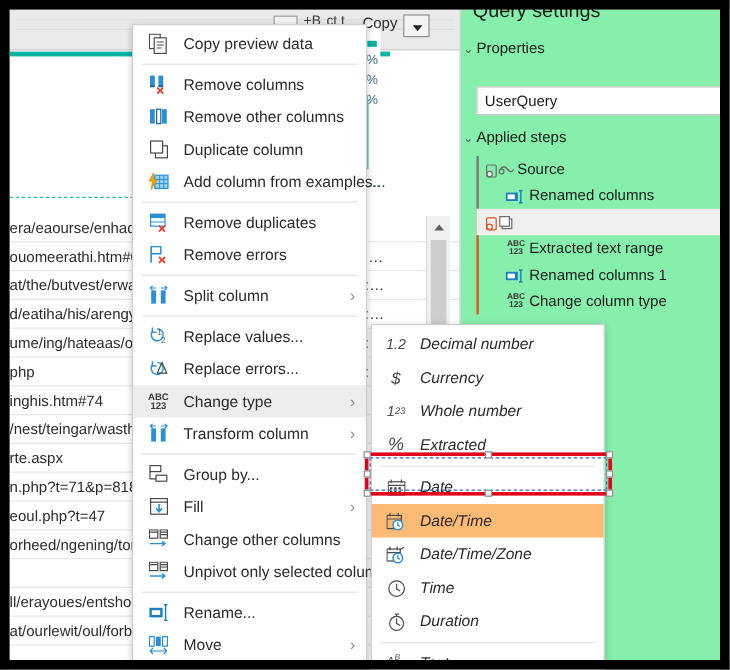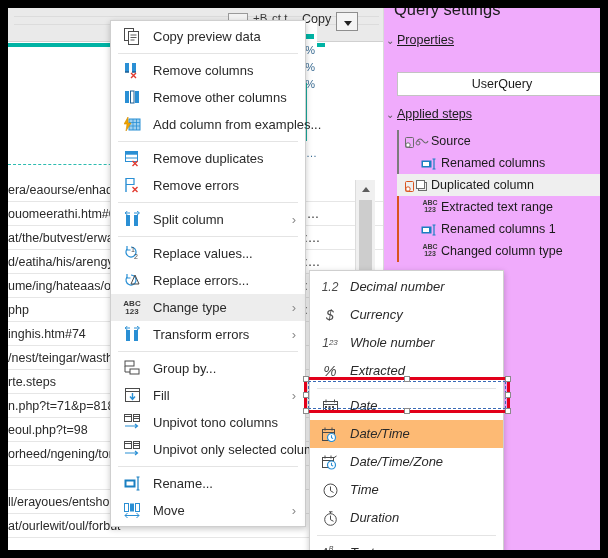--- a/index.html
+++ b/index.html
@@ -119,32 +119,31 @@
     border-left:4px solid transparent; border-right:4px solid transparent;
     border-bottom:5px solid #5d5d5d;
   }
   .vscroll .thumb {
     position:absolute; left:3px; top:20px; width:13px; height:115px; background:#cdcdcd;
   }
 
   
   .qpane {
     position:absolute; left:383px; top:8px; width:217px; height:542px;
-    background:#f0abfc; border-left:1px solid #d9d9d9; z-index:20;
+    background:#86efac; border-left:1px solid #d9d9d9; z-index:20;
     padding:2px 10px;
   }
   .q-title {
     position:absolute; left:10px; top:-8px;
     font-size:16.5px; color:#1b1b1b; font-weight:400;
     white-space:nowrap;
   }
   .q-section {
     position:absolute; left:2px; font-size:12.5px; color:#1b1b1b;
     white-space:nowrap;
-    text-decoration:underline;
   }
   .q-chevron {
     display:inline-block; width:11px; color:#5a5a5a; font-size:10px;
   }
   .q-label {
     position:absolute; left:13px; font-size:12.5px; color:#1b1b1b;margin-top:28px;
   }
   .q-input {
     position:absolute; left:13px; width:210px; height:24px;
     border:1px solid #c3c3c3; background:#fff;
@@ -274,27 +273,27 @@
         <span class="c1">php</span>
         <span class="c2">01:15:</span>
       </div>
       <div class="grow">
         <span class="c1">inghis.htm#74</span>
       </div>
       <div class="grow">
         <span class="c1">/nest/teingar/wasthth</span>
       </div>
       <div class="grow">
-        <span class="c1">rte.steps</span>
+        <span class="c1">rte.aspx</span>
       </div>
       <div class="grow">
         <span class="c1">n.php?t=71&amp;p=8180</span>
       </div>
       <div class="grow">
-        <span class="c1">eoul.php?t=98</span>
+        <span class="c1">eoul.php?t=47</span>
       </div>
       <div class="grow">
         <span class="c1">orheed/ngening/tono</span>
       </div>
       <div class="grow blankrow">
         <span class="c1"></span>
       </div>
       <div class="grow">
         <span class="c1">ll/erayoues/entshoes,</span>
       </div>
@@ -331,21 +330,21 @@
     <div class="thumb"></div>
   </div>
 
   <div class="qpane">
     <div class="q-title">Query settings</div>
 
     <div class="q-section" style="top:25px;">
       <span class="q-chevron">⌄</span><span>Properties</span>
     </div>
     <div class="q-label" style="top:47px;">Name</div>
-    <input class="q-input" style="top: 64px; text-align: center;" value="UserQuery">
+    <input class="q-input" style="top: 64px;" value="UserQuery">
 
     <div class="q-section" style="top:99px;">
       <span class="q-chevron">⌄</span><span>Applied steps</span>
     </div>
 
     <div class="rail-grey"></div>
     <div class="rail-orange"></div>
 
     <div class="steps">
 
@@ -371,21 +370,21 @@
       </div>
 
       <div class="step selected">
         <span class="sicon">
           <svg width="24" height="14" viewBox="0 0 24 14">
             <rect x="0.5" y="2.5" width="8" height="10" rx="1" fill="none" stroke="#d9541e"></rect>
             <circle cx="3" cy="10" r="2.2" fill="#fff" stroke="#d9541e"></circle>
             <rect x="13.5" y="3.5" width="8" height="8" fill="none" stroke="#6b6b6b"></rect>
             <rect x="11.5" y="1.5" width="8" height="8" fill="#fff" stroke="#6b6b6b"></rect>
           </svg>
-        </span><span>Duplicated column</span>
+        </span>
       </div>
 
       <div class="step indent">
         <span class="sicon" style="width:20px">
           <span class="icon-txt" style="display:inline-block;width:18px;font-size:7px;">ABC<br>123</span>
         </span><span>Extracted text range</span>
       </div>
 
       <div class="step indent">
         <span class="sicon" style="width:20px">
@@ -393,21 +392,21 @@
             <rect x="0.5" y="3.5" width="10" height="7" fill="#1a7fc1"></rect>
             <rect x="2" y="5" width="6" height="4" fill="#fff"></rect>
             <path d="M13 2 v10 M11.5 2 h3 M11.5 12 h3" stroke="#1a7fc1" stroke-width="1.2" fill="none"></path>
           </svg>
         </span><span>Renamed columns 1</span>
       </div>
 
       <div class="step indent">
         <span class="sicon" style="width:20px">
           <span class="icon-txt" style="display:inline-block;width:18px;font-size:7px;">ABC<br>123</span>
-        </span><span>Changed column type</span>
+        </span><span>Change column type</span>
       </div>
     </div>
   </div>
 
   <div class="menu">
 
     <div class="mitem">
       <span class="micon">
         <svg width="17" height="17" viewBox="0 0 17 17">
           <rect x="0.5" y="0.5" width="9" height="12" fill="none" stroke="#4a4a4a"></rect>
@@ -432,20 +431,28 @@
     <div class="mitem">
       <span class="micon">
         <svg width="17" height="17" viewBox="0 0 17 17">
           <rect x="1" y="2" width="4" height="12" fill="#2a8fd4"></rect>
           <rect x="11" y="2" width="4" height="12" fill="#2a8fd4"></rect>
           <rect x="6.5" y="2" width="3.5" height="12" fill="none" stroke="#1d5f94" stroke-width="1"></rect>
         </svg>
       </span><span>Remove other columns</span>
     </div>
 
+    <div class="mitem">
+      <span class="micon">
+        <svg width="17" height="17" viewBox="0 0 17 17">
+          <rect x="5.5" y="5.5" width="10" height="10" fill="none" stroke="#4a4a4a"></rect>
+          <rect x="1.5" y="1.5" width="10" height="10" fill="#fff" stroke="#4a4a4a"></rect>
+        </svg>
+      </span><span>Duplicate column</span>
+    </div>
 
     <div class="mitem">
       <span class="micon">
         <svg width="17" height="17" viewBox="0 0 17 17">
           <rect x="5" y="3" width="11" height="11" fill="#9ed0ef" stroke="#2a8fd4"></rect>
           <path d="M5 6.5h11 M5 10h11 M9 3v11 M12.5 3v11" stroke="#2a8fd4" stroke-width="0.8"></path>
           <path d="M4 1 L0 8 h3 l-1 7 5 -8 h-3 z" fill="#f0a500" stroke="#d38b00" stroke-width="0.6"></path>
         </svg>
       </span><span>Add column from examples...</span>
     </div>
@@ -515,21 +522,21 @@
     </div>
 
     <div class="mitem">
       <span class="micon">
         <svg width="17" height="17" viewBox="0 0 17 17">
           <rect x="2" y="4" width="4" height="11" fill="#2a8fd4"></rect>
           <rect x="10" y="4" width="4" height="11" fill="#2a8fd4"></rect>
           <path d="M6 2 L2 2 M1 2 l2.5 -2 M1 2 l2.5 2" stroke="#2a8fd4" stroke-width="1"></path>
           <path d="M10 2 L14.5 2 M15.5 2 l-2.5 -2 M15.5 2 l-2.5 2" stroke="#2a8fd4" stroke-width="1"></path>
         </svg>
-      </span><span>Transform errors</span>
+      </span><span>Transform column</span>
       <span class="arrow">›</span>
     </div>
     <div class="msep"></div>
 
     <div class="mitem">
       <span class="micon">
         <svg width="17" height="17" viewBox="0 0 17 17">
           <rect x="1" y="1" width="9" height="5" fill="none" stroke="#4a4a4a"></rect>
           <rect x="6" y="9" width="9" height="5" fill="none" stroke="#4a4a4a"></rect>
           <path d="M1 6 v6 h5" fill="none" stroke="#4a4a4a"></path>
@@ -551,21 +558,21 @@
 
     <div class="mitem">
       <span class="micon">
         <svg width="17" height="17" viewBox="0 0 17 17">
           <rect x="0.5" y="0.5" width="7" height="7" fill="none" stroke="#4a4a4a"></rect>
           <path d="M0.5 2.5 h7" stroke="#4a4a4a"></path>
           <rect x="9.5" y="0.5" width="6" height="7" fill="none" stroke="#4a4a4a"></rect>
           <path d="M9.5 2.5 h6 M9.5 4.5 h6" stroke="#4a4a4a"></path>
           <path d="M1 12 h12 M11 10 l2.5 2 l-2.5 2" fill="none" stroke="#2a8fd4" stroke-width="1.2"></path>
         </svg>
-      </span><span>Unpivot tono columns</span>
+      </span><span>Change other columns</span>
     </div>
 
     <div class="mitem">
       <span class="micon">
         <svg width="17" height="17" viewBox="0 0 17 17">
           <rect x="0.5" y="0.5" width="7" height="7" fill="none" stroke="#4a4a4a"></rect>
           <path d="M0.5 2.5 h7" stroke="#4a4a4a"></path>
           <rect x="9.5" y="0.5" width="6" height="7" fill="none" stroke="#4a4a4a"></rect>
           <path d="M9.5 2.5 h6 M9.5 4.5 h6" stroke="#4a4a4a"></path>
           <path d="M1 12 h12 M11 10 l2.5 2 l-2.5 2" fill="none" stroke="#2a8fd4" stroke-width="1.2"></path>

